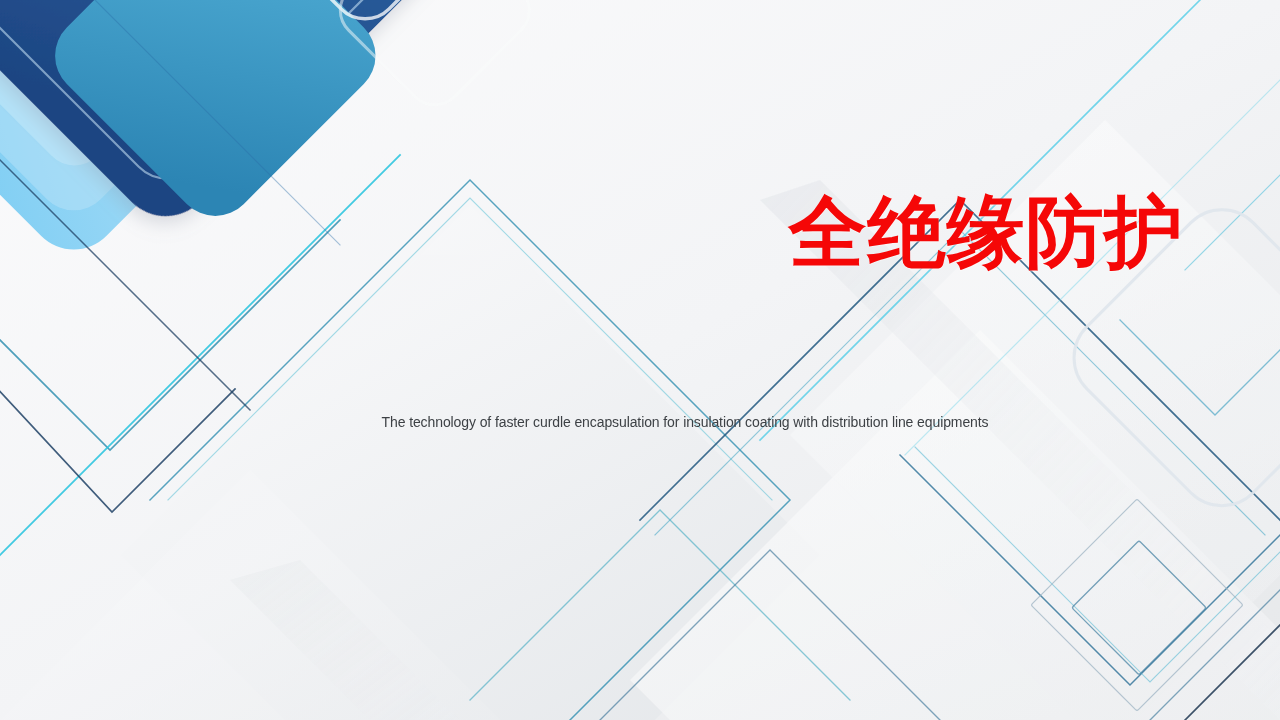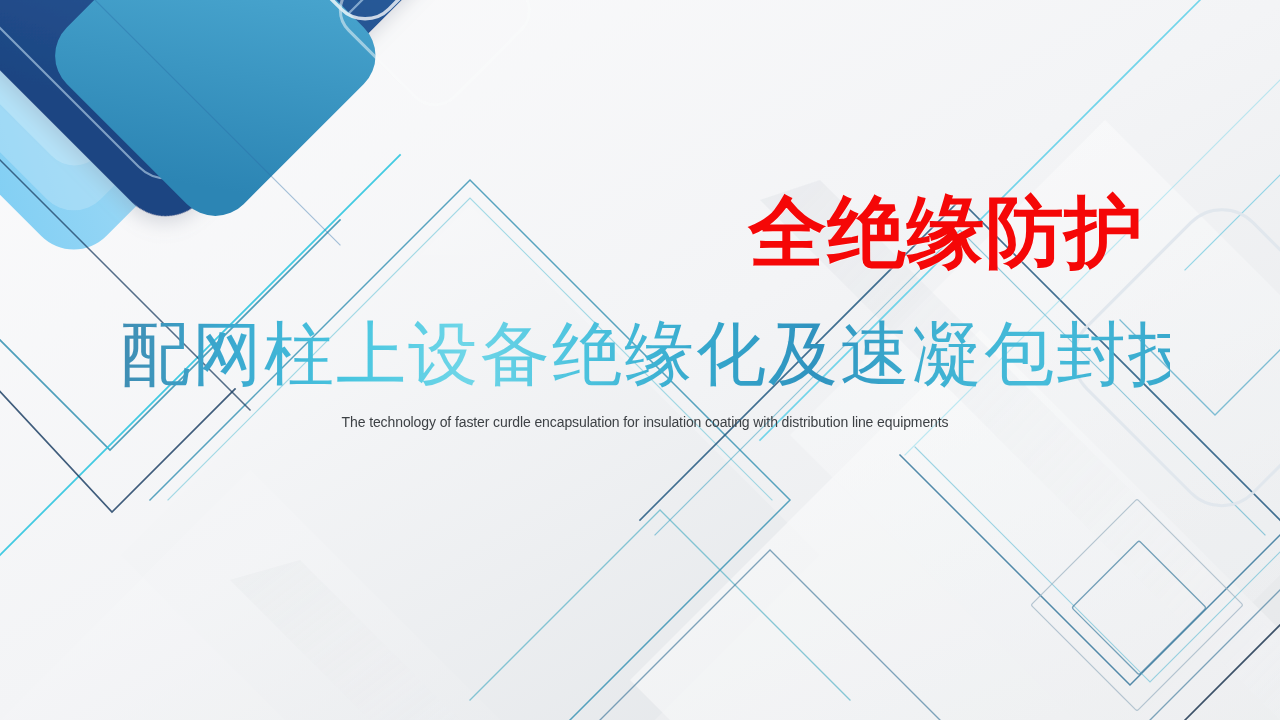--- a/index.html
+++ b/index.html
@@ -8,21 +8,21 @@
     position:relative;
     width:1280px;height:720px;
     overflow:hidden;
     background:
       radial-gradient(ellipse at 62% 46%, #fbfbfc 0%, #f4f5f6 42%, #eceef0 78%, #e7e9eb 100%);
     font-family:"Liberation Sans","DejaVu Sans",sans-serif;
   }
   #artwork{position:absolute;inset:0;width:1280px;height:720px;}
 
   
-  .txt-layer{position:absolute;inset:0;pointer-events:none;}
+  .txt-layer{position:absolute;inset:0;pointer-events:none;margin-left:40px;}
   .txt-layer > *{pointer-events:auto;}
 
   #red-title{
     position:absolute;
     left:716px; top:186px;
     width:460px;
     text-align:center;
     font-family:"DejaVu Sans","Liberation Sans",sans-serif;
     font-weight:700;
     font-size:78px;
@@ -279,18 +279,17 @@
       <g transform="rotate(45 205 530)">
         <rect x="-75" y="-75" width="150" height="150" rx="28" fill="none" stroke="#fafbfc" stroke-width="3" opacity="0.6"></rect>
       </g>
     </g>
   </svg>
 
   <div class="txt-layer">
 
     <div id="red-title">全绝缘防护</div>
 
-    <div id="main-title">配网柱上设备绝缘化及速凝包封技术</div>
 
     <div id="sub-title">The technology of faster curdle encapsulation for insulation coating with distribution line equipments</div>
 
   </div>
 </div>
 
 </body></html>

